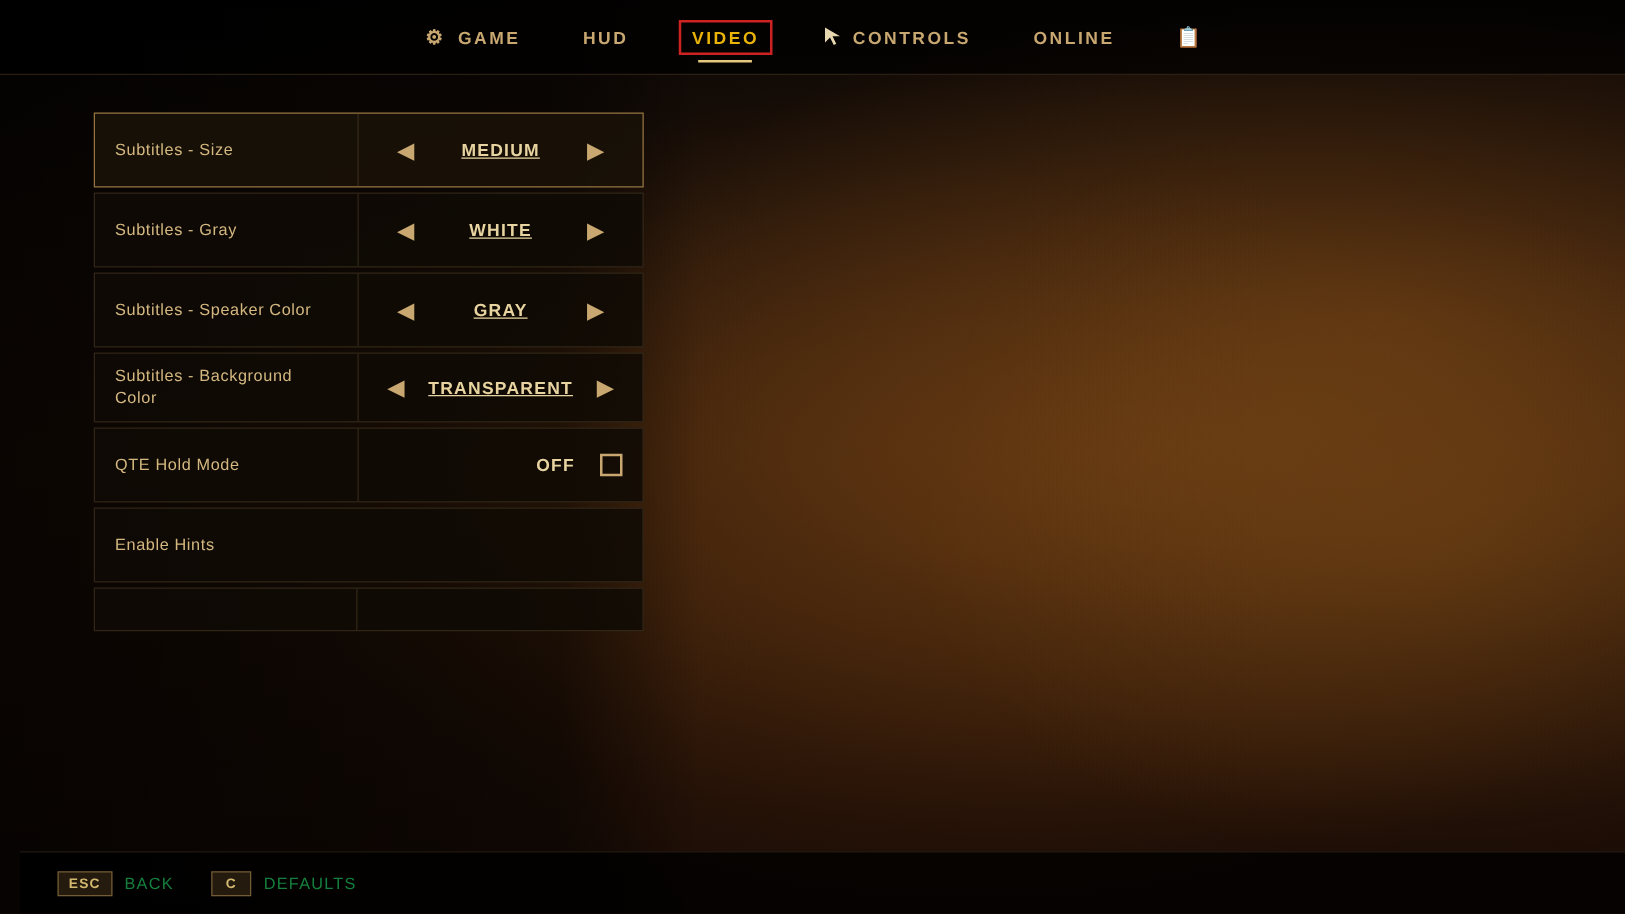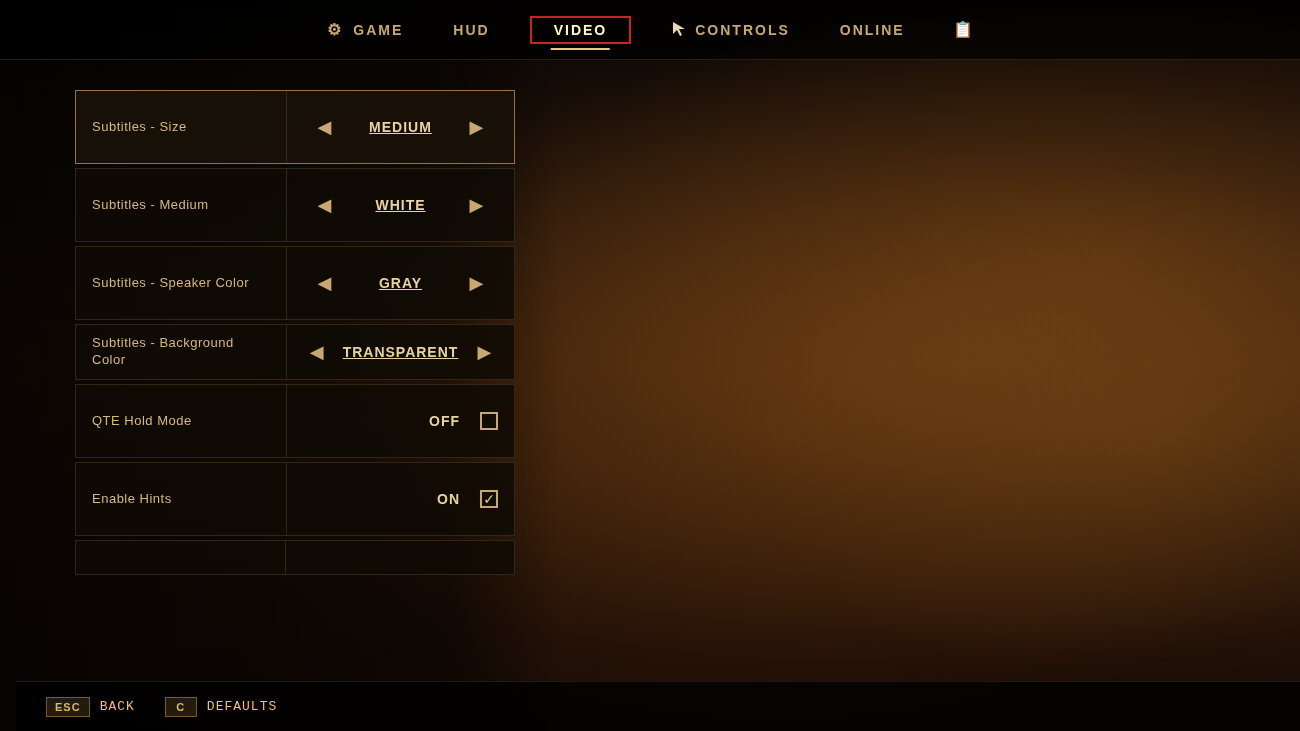--- a/index.html
+++ b/index.html
@@ -70,23 +70,23 @@
       padding: 5px 10px;
       color: #c8a870;
       font-size: 14px;
       font-weight: bold;
       letter-spacing: 2px;
       text-transform: uppercase;
       position: relative;
     }
 
     .nav-item.active {
-      color: #fef9c3;
+      color: #eab308;
       border: 2px solid #cc2222;
-      padding: 4px 22px;
+      padding: 4px 9px;
     }
 
     .nav-item.active::after {
       content: '';
       position: absolute;
       bottom: -8px;
       left: 50%;
       transform: translateX(-50%);
       width: 60%;
       height: 2px;
@@ -117,21 +117,21 @@
       width: 440px;
       z-index: 10;
     }
 
     .setting-row {
       display: flex;
       align-items: center;
       margin-bottom: 4px;
       border: 1px solid rgba(100, 80, 50, 0.4);
       background: rgba(15, 10, 5, 0.85);
-      height: 74px;
+      height: 60px;
       cursor: pointer;
     }
 
     .setting-row.active {
       border: 1px solid rgba(180, 140, 80, 0.8);
       background: rgba(25, 18, 8, 0.9);
     }
 
     .setting-row.tall {
       height: 56px;
@@ -260,25 +260,24 @@
       color: #d4b870;
       font-size: 11px;
       font-weight: bold;
       padding: 3px 8px;
       letter-spacing: 1px;
       min-width: 32px;
       text-align: center;
     }
 
     .bottom-label {
-      color: #fdba74;
+      color: #15803d;
       font-size: 13px;
       letter-spacing: 1px;
       text-transform: uppercase;
-      font-family: Liberation Mono, monospace;
     }
 
     
     .scene-silhouette {
       position: absolute;
       right: 0;
       bottom: 50px;
       width: 750px;
       height: 620px;
       z-index: 2;
@@ -337,21 +336,21 @@
     </div>
     <div class="setting-value">
       <span class="arrow-btn">◀</span>
       <span class="value-text">Medium</span>
       <span class="arrow-btn">▶</span>
     </div>
   </div>
 
   <div class="setting-row">
     <div class="setting-label">
-      <span>Subtitles - Medium</span>
+      <span>Subtitles - Gray</span>
     </div>
     <div class="setting-value">
       <span class="arrow-btn">◀</span>
       <span class="value-text">White</span>
       <span class="arrow-btn">▶</span>
     </div>
   </div>
 
   <div class="setting-row">
     <div class="setting-label">
@@ -382,26 +381,20 @@
     <div class="checkbox-value">
       <span class="value-state">Off</span>
       <div class="checkbox"></div>
     </div>
   </div>
 
   <div class="setting-row">
     <div class="setting-label">
       <span>Enable Hints</span>
     </div>
-    <div class="checkbox-value">
-      <span class="value-state">On</span>
-      <div class="checkbox checked">
-        <span>✓</span>
-      </div>
-    </div>
   </div>
 
   <div class="setting-row-partial">
     <div class="partial-left"></div>
     <div class="partial-right"></div>
   </div>
 
 </div>
 
 <div class="bottom-bar">

